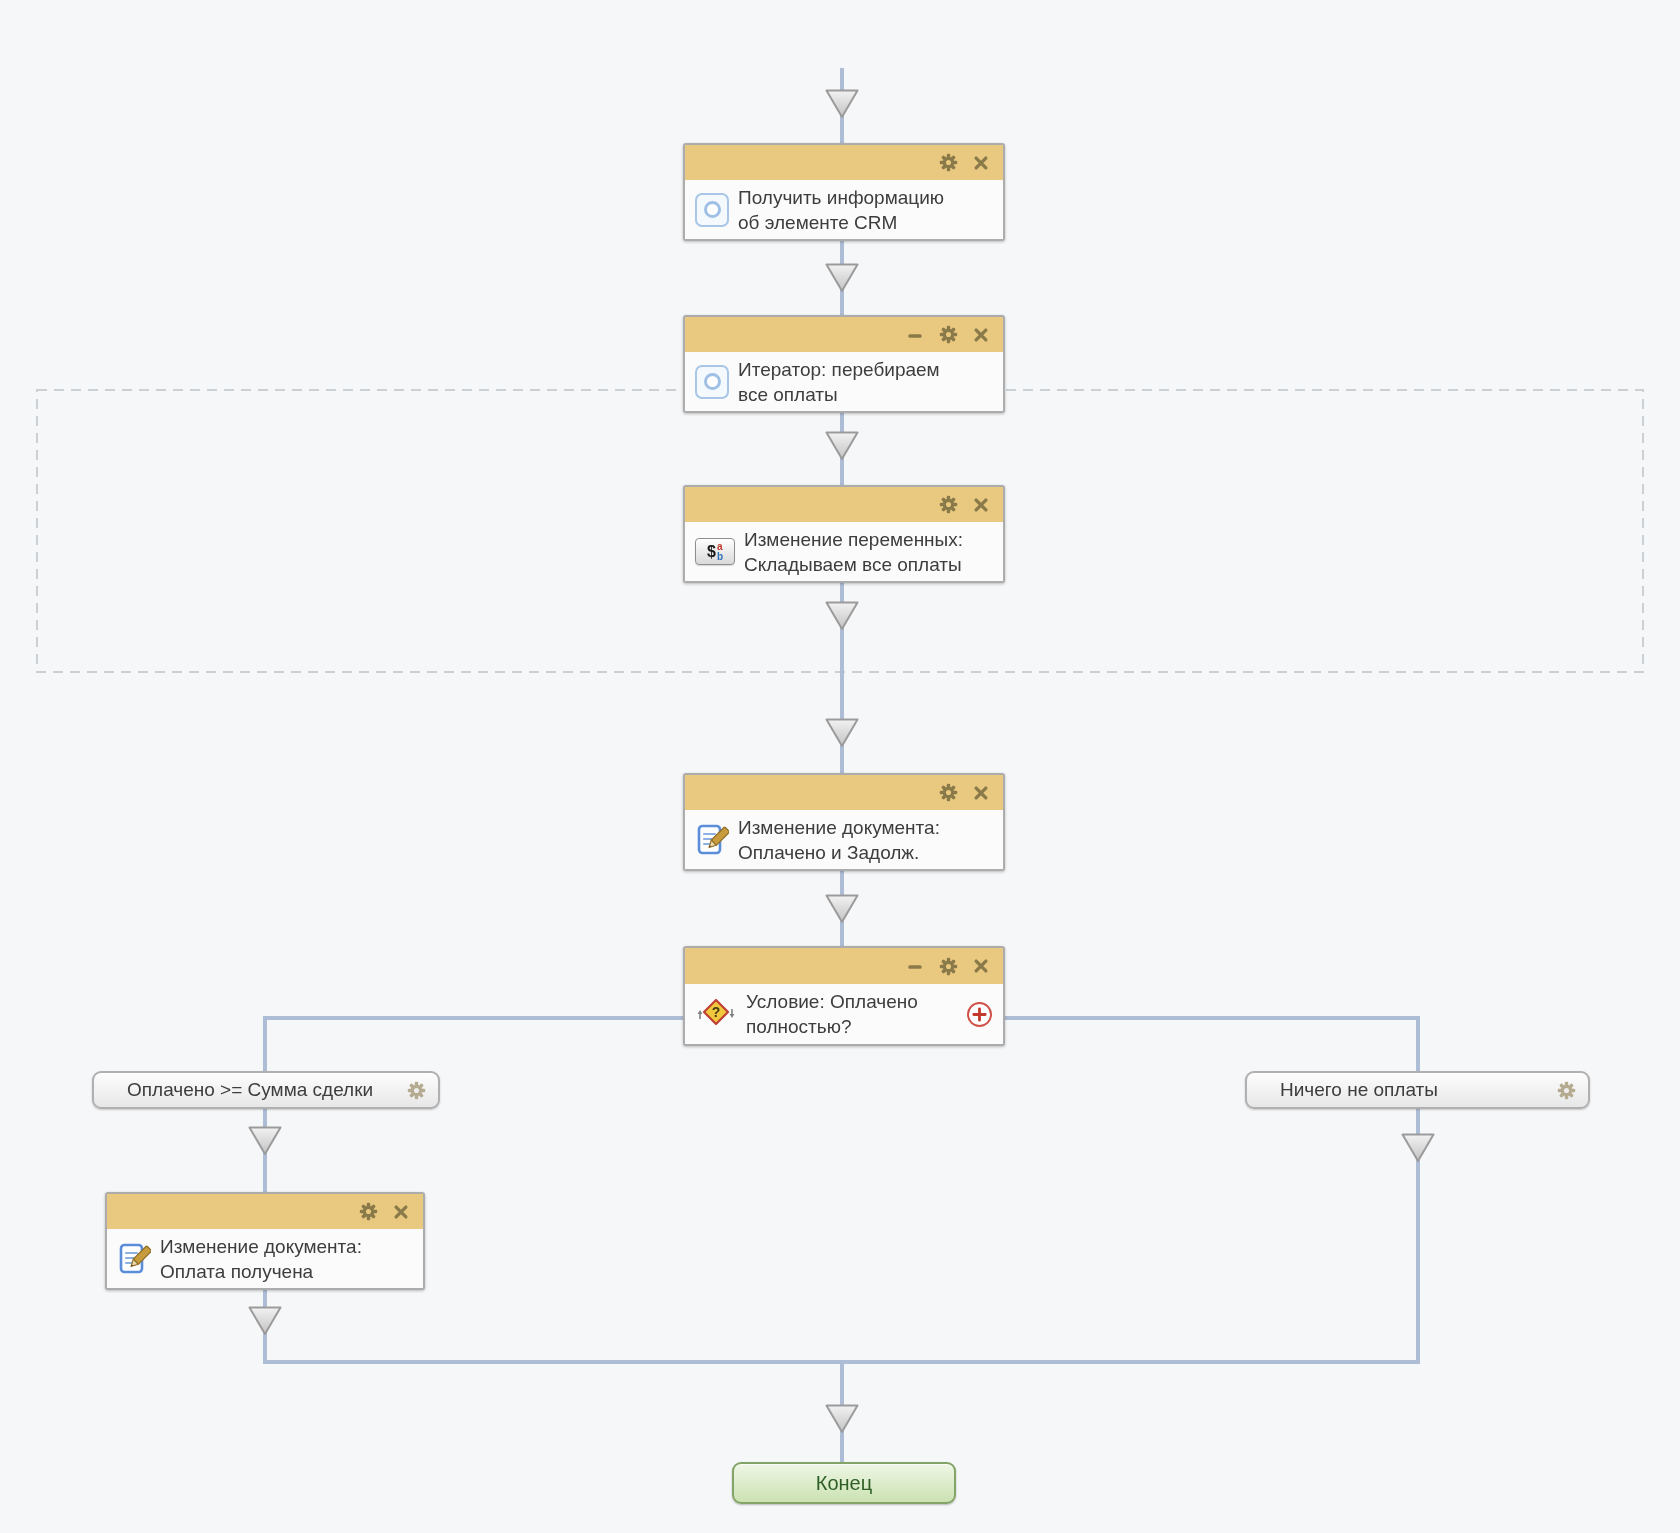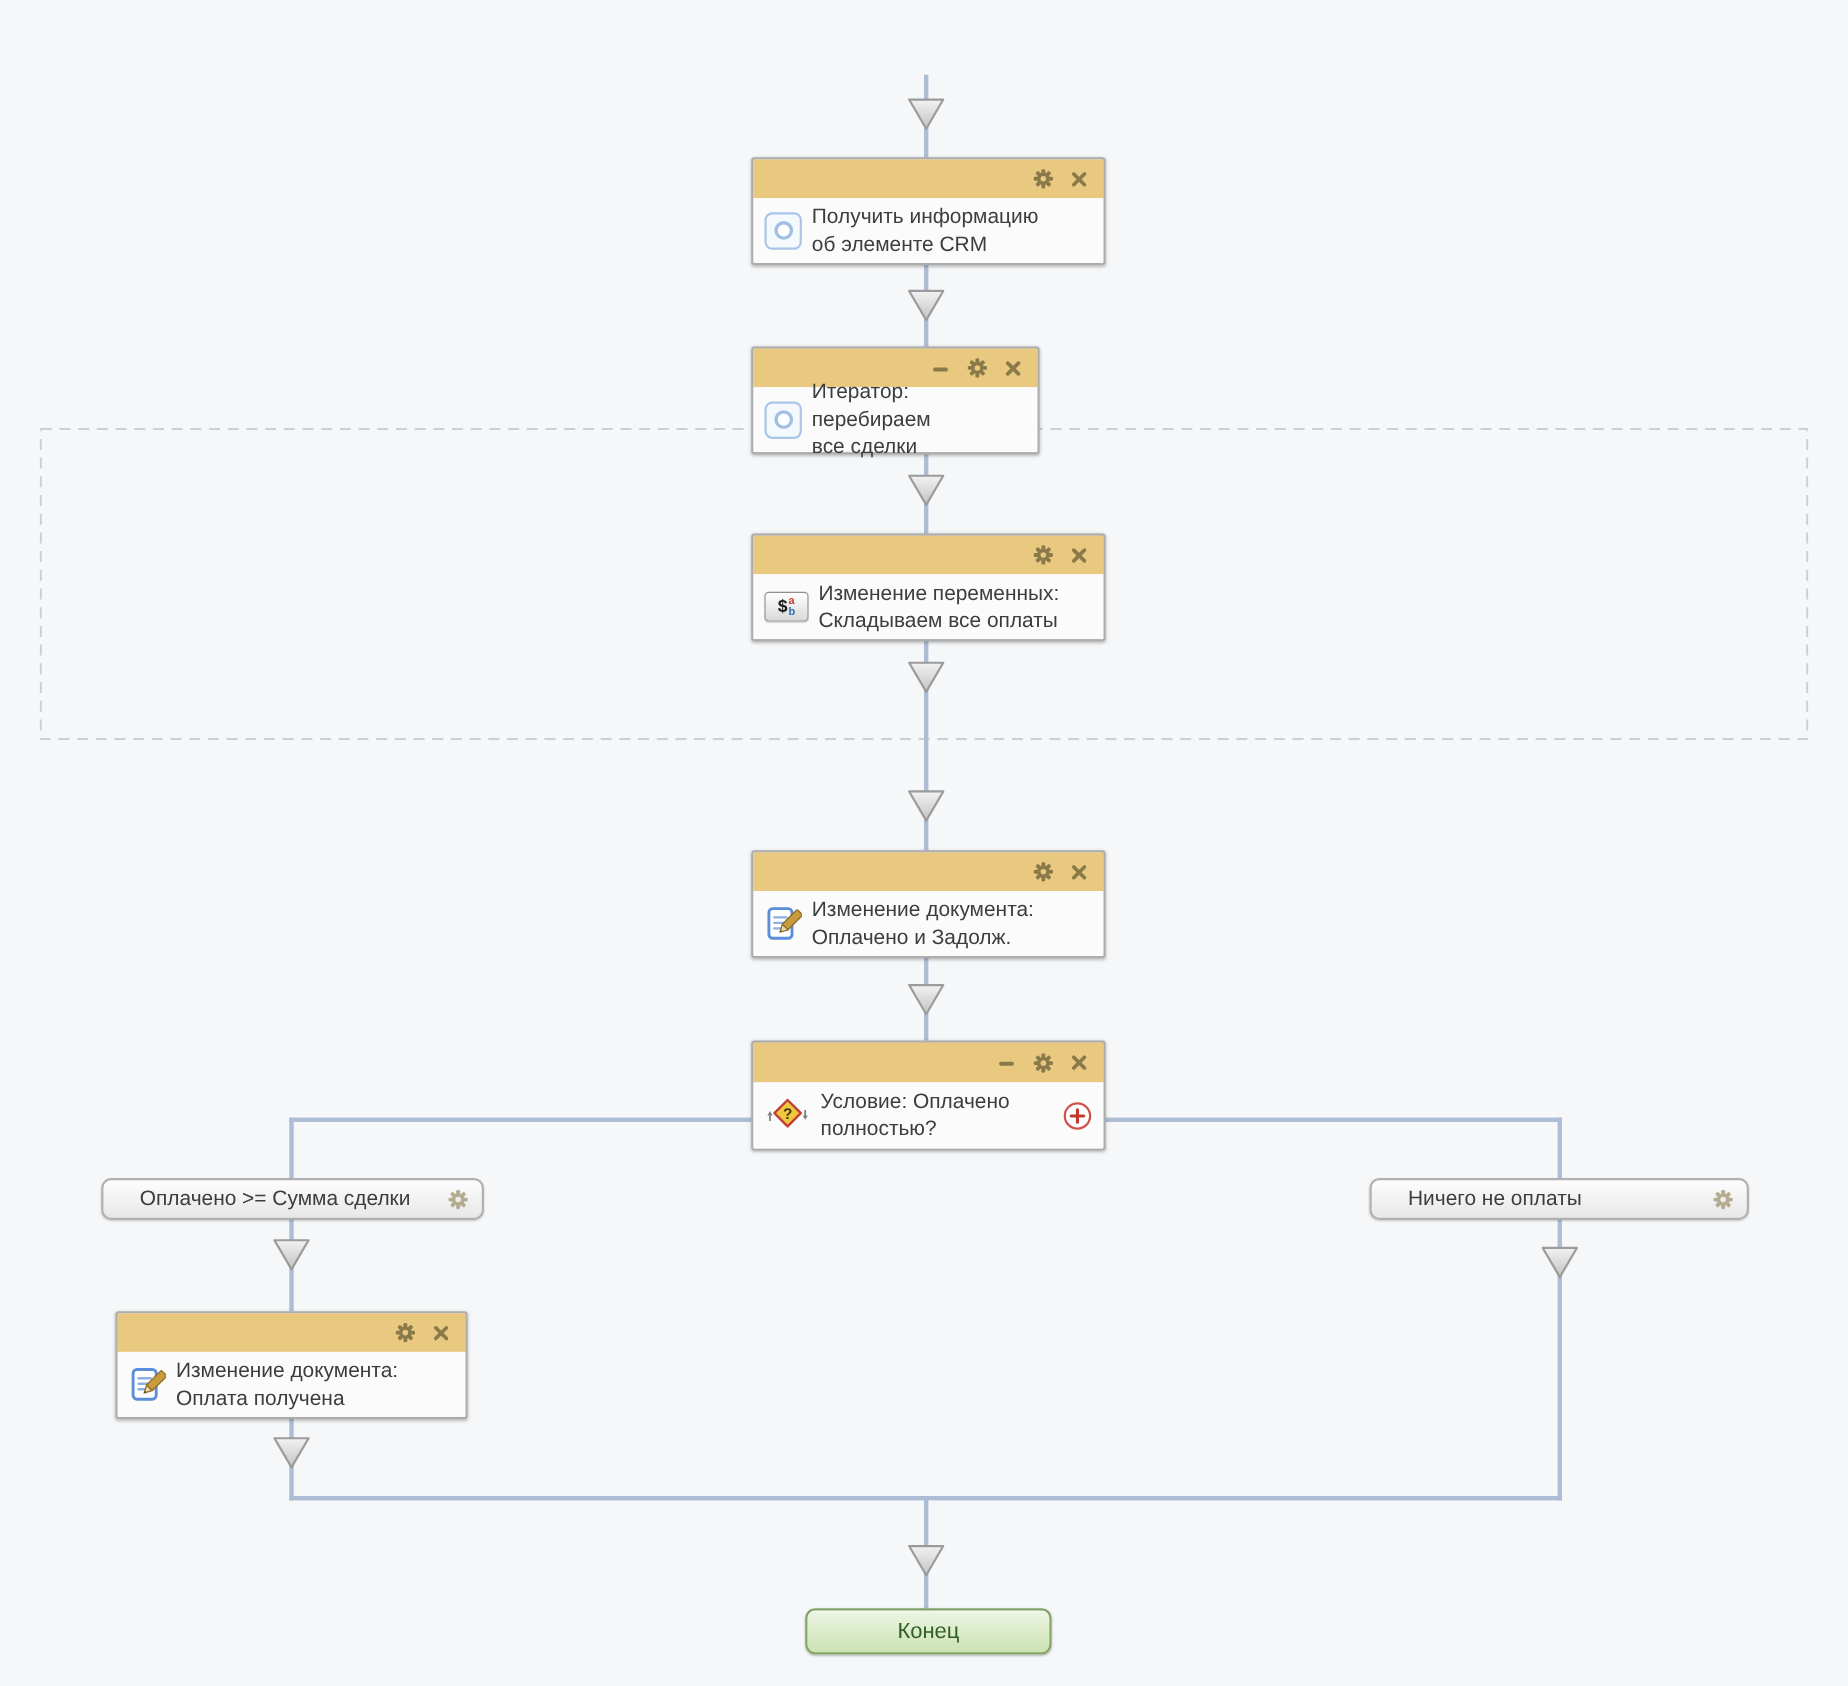--- a/index.html
+++ b/index.html
@@ -189,39 +189,39 @@
       <div class="icon-crm">
           <i class="dot"></i>
         </div>
       <div class="title">
         <span>Получить информацию</span>
         <span>об элементе CRM</span>
       </div>
     </div>
   </div>
 
-  <div class="block" style="left:683px;top:315px;width:262px;height:98px">
+  <div class="block" style="left:683px;top:315px;width:322px;height:98px">
     <div class="hdr">
       <svg width="20" height="20">
           <use href="#sym-min"></use>
         </svg>
       <svg width="21" height="21">
           <use href="#sym-gear"></use>
         </svg>
       <svg width="18" height="18">
           <use href="#sym-x"></use>
         </svg>
     </div>
     <div class="body">
       <div class="icon-crm">
           <i class="dot"></i>
         </div>
       <div class="title">
         <span>Итератор: перебираем</span>
-        <span>все сделки</span>
+        <span>все оплаты</span>
       </div>
     </div>
   </div>
 
   <div class="block" style="left:683px;top:485px;width:322px;height:98px">
     <div class="hdr">
       <svg width="21" height="21">
           <use href="#sym-gear"></use>
         </svg>
       <svg width="18" height="18">

